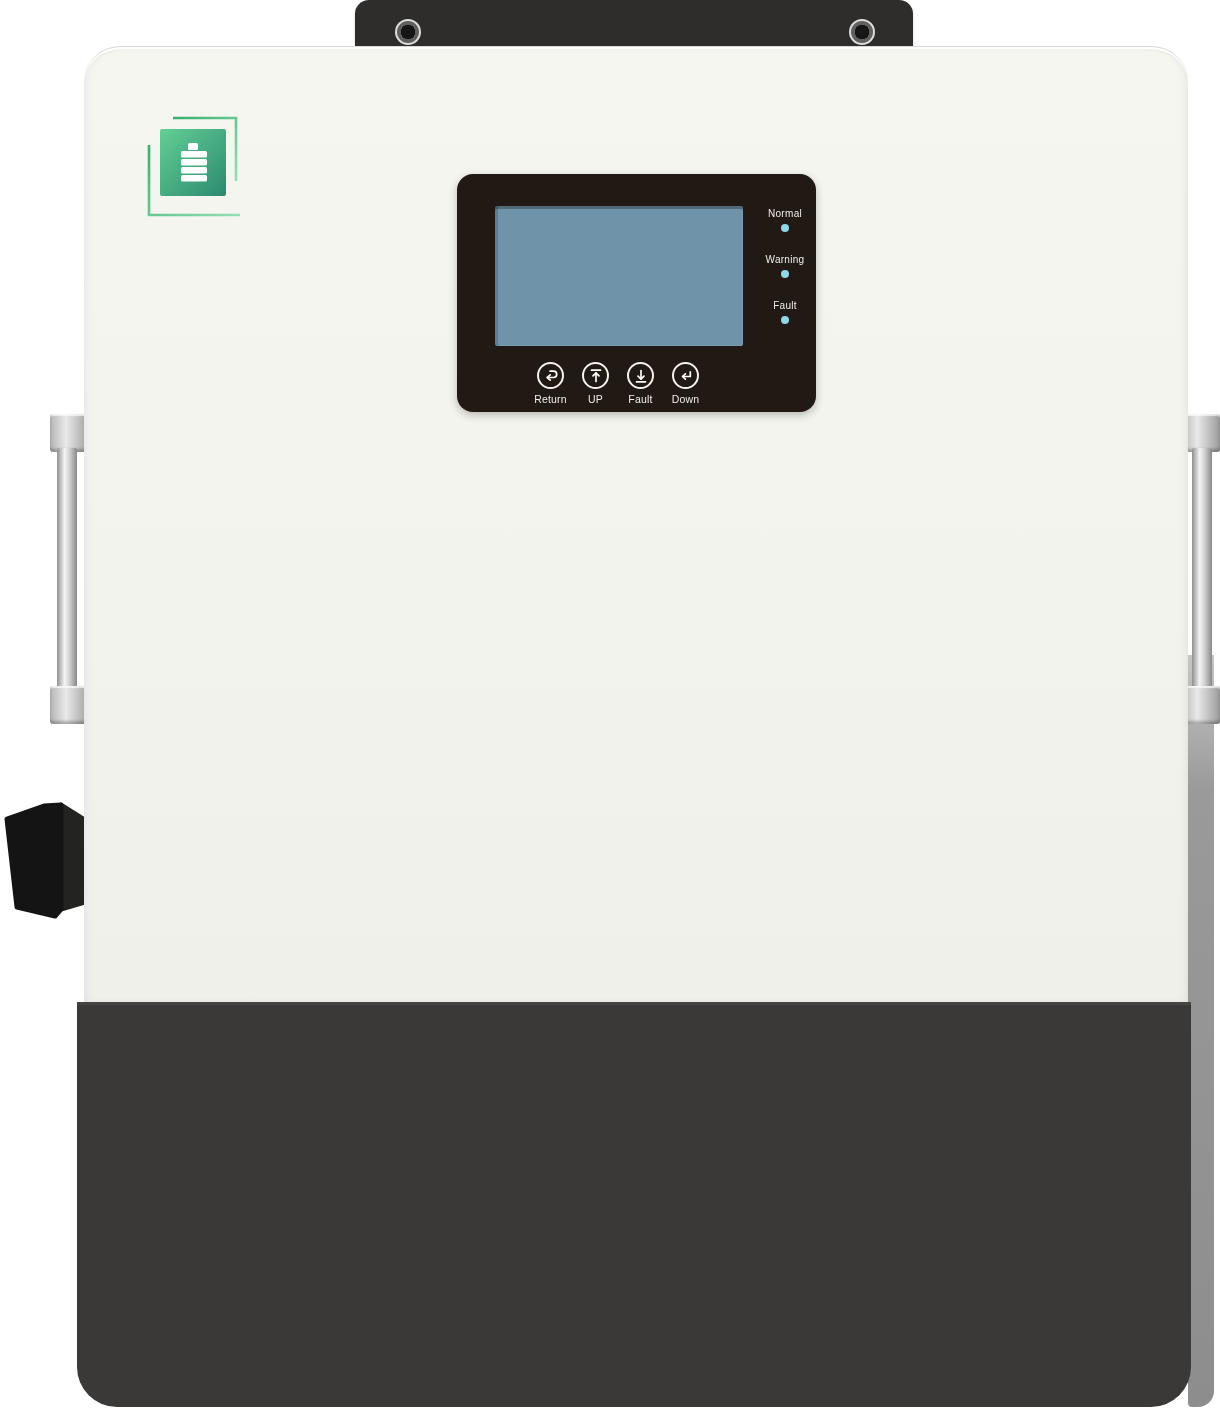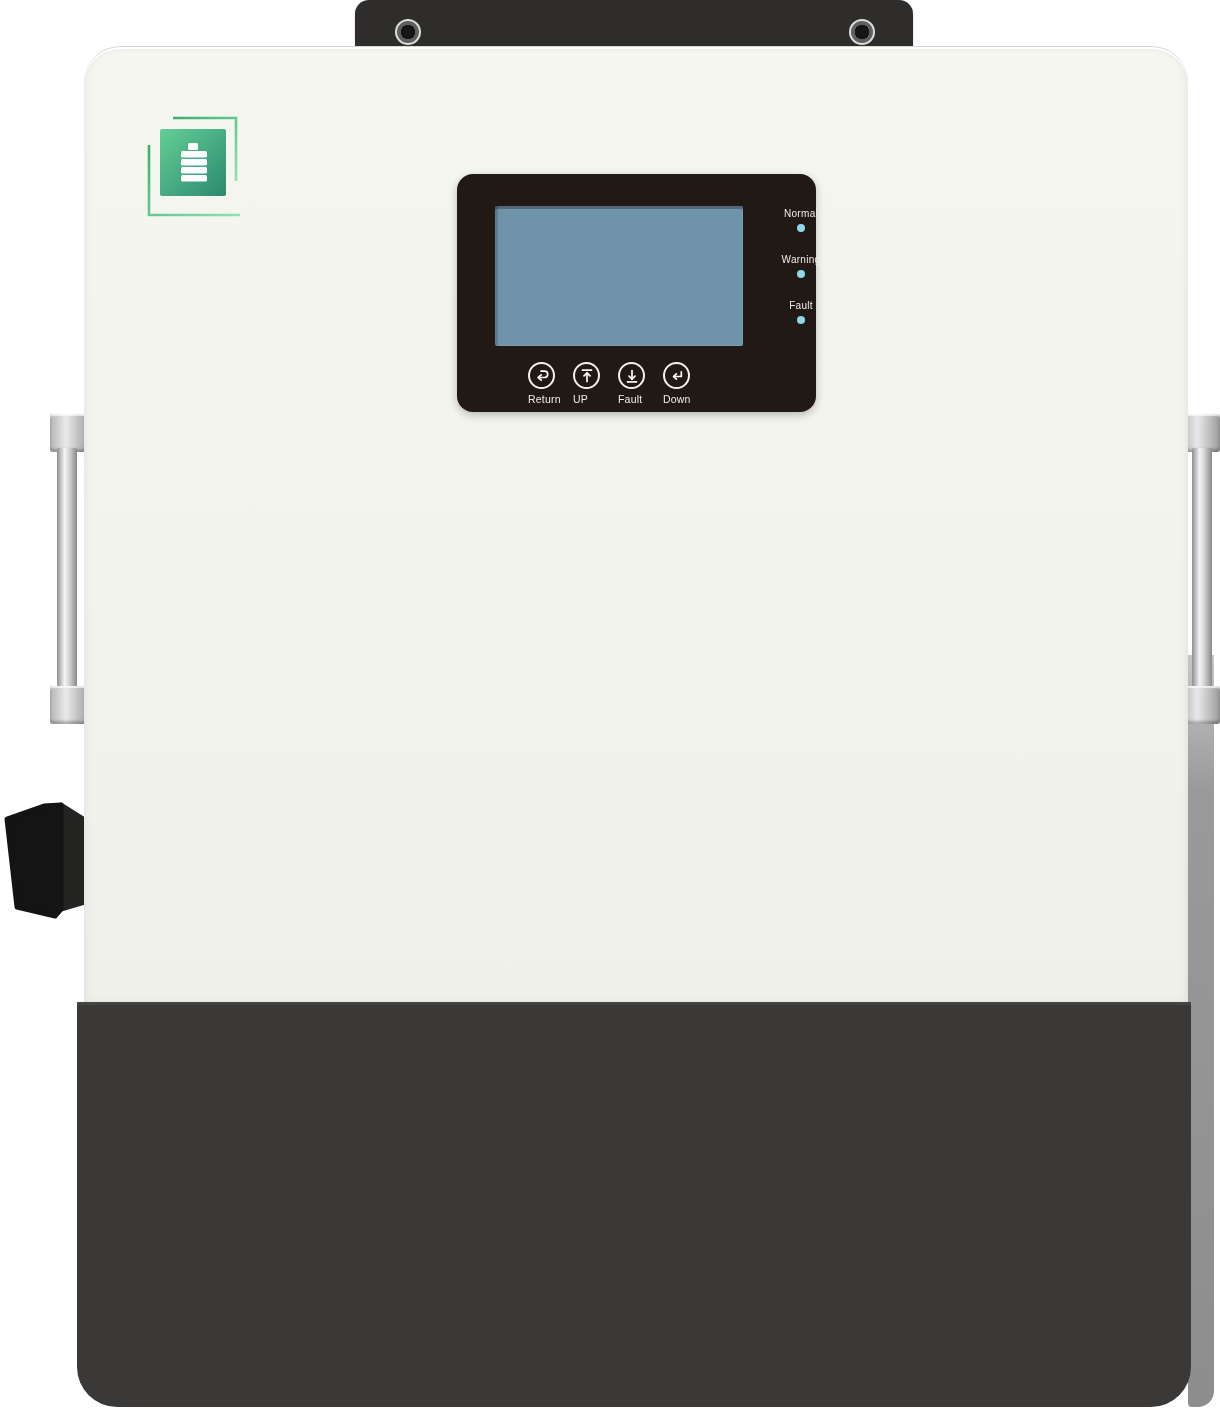--- a/index.html
+++ b/index.html
@@ -30,27 +30,27 @@
     background:#3a3938;border-radius:0 0 40px 40px;border-top:3px solid #454442;box-sizing:border-box;}
 
   
   .logo{position:absolute;left:130px;top:98px;width:130px;height:130px;z-index:2;}
 
   
   .panel{position:absolute;left:457px;top:174px;width:359px;height:238px;z-index:2;
     background:#211913;border-radius:16px;box-shadow:0 3px 8px rgba(0,0,0,.25);}
   .screen{position:absolute;left:38px;top:32px;width:248px;height:140px;border-radius:2px;
     box-shadow:inset 0 3px 0 rgba(0,0,0,.28), inset 3px 0 0 rgba(0,0,0,.16), inset -1px -1px 0 rgba(255,255,255,.08);}
-  .led-col{position:absolute;left:312px;top:0;width:64px;height:100%;}
+  .led-col{position:absolute;left:296px;top:0;width:64px;height:100%;}
   .led-group{position:absolute;left:0;width:64px;text-align:center;}
   .led-group.g1{top:34px;} .led-group.g2{top:80px;} .led-group.g3{top:126px;text-align:center;}
   .led-label{color:#f0ede9;font-size:10px;letter-spacing:.3px;line-height:12px;}
   .led-dot{width:8px;height:8px;border-radius:50%;margin:4px auto 0 auto;}
   .btn-row{position:absolute;left:71px;top:188px;display:flex;}
-  .btn{width:45px;display:flex;flex-direction:column;cursor:pointer;}
+  .btn{width:45px;display:flex;flex-direction:column;align-items:center;cursor:pointer;}
   .btn-circle{width:27px;height:27px;border-radius:50%;border:2px solid #f4f2ef;box-sizing:border-box;
     display:flex;align-items:center;justify-content:center;}
   .btn-label{margin-top:4px;color:#f0ede9;font-size:10.5px;letter-spacing:.2px;}
 
   
   .handle{position:absolute;z-index:0;}
   .handle.left{left:50px;top:414px;width:40px;height:310px;}
   .handle.right{left:1182px;top:414px;width:38px;height:310px;}
   .handle-block{position:absolute;width:100%;height:38px;border-radius:3px;
     background:linear-gradient(90deg,#b5b5b5 0%,#e9e9e9 40%,#cfcfcf 60%,#9b9b9b 100%);

